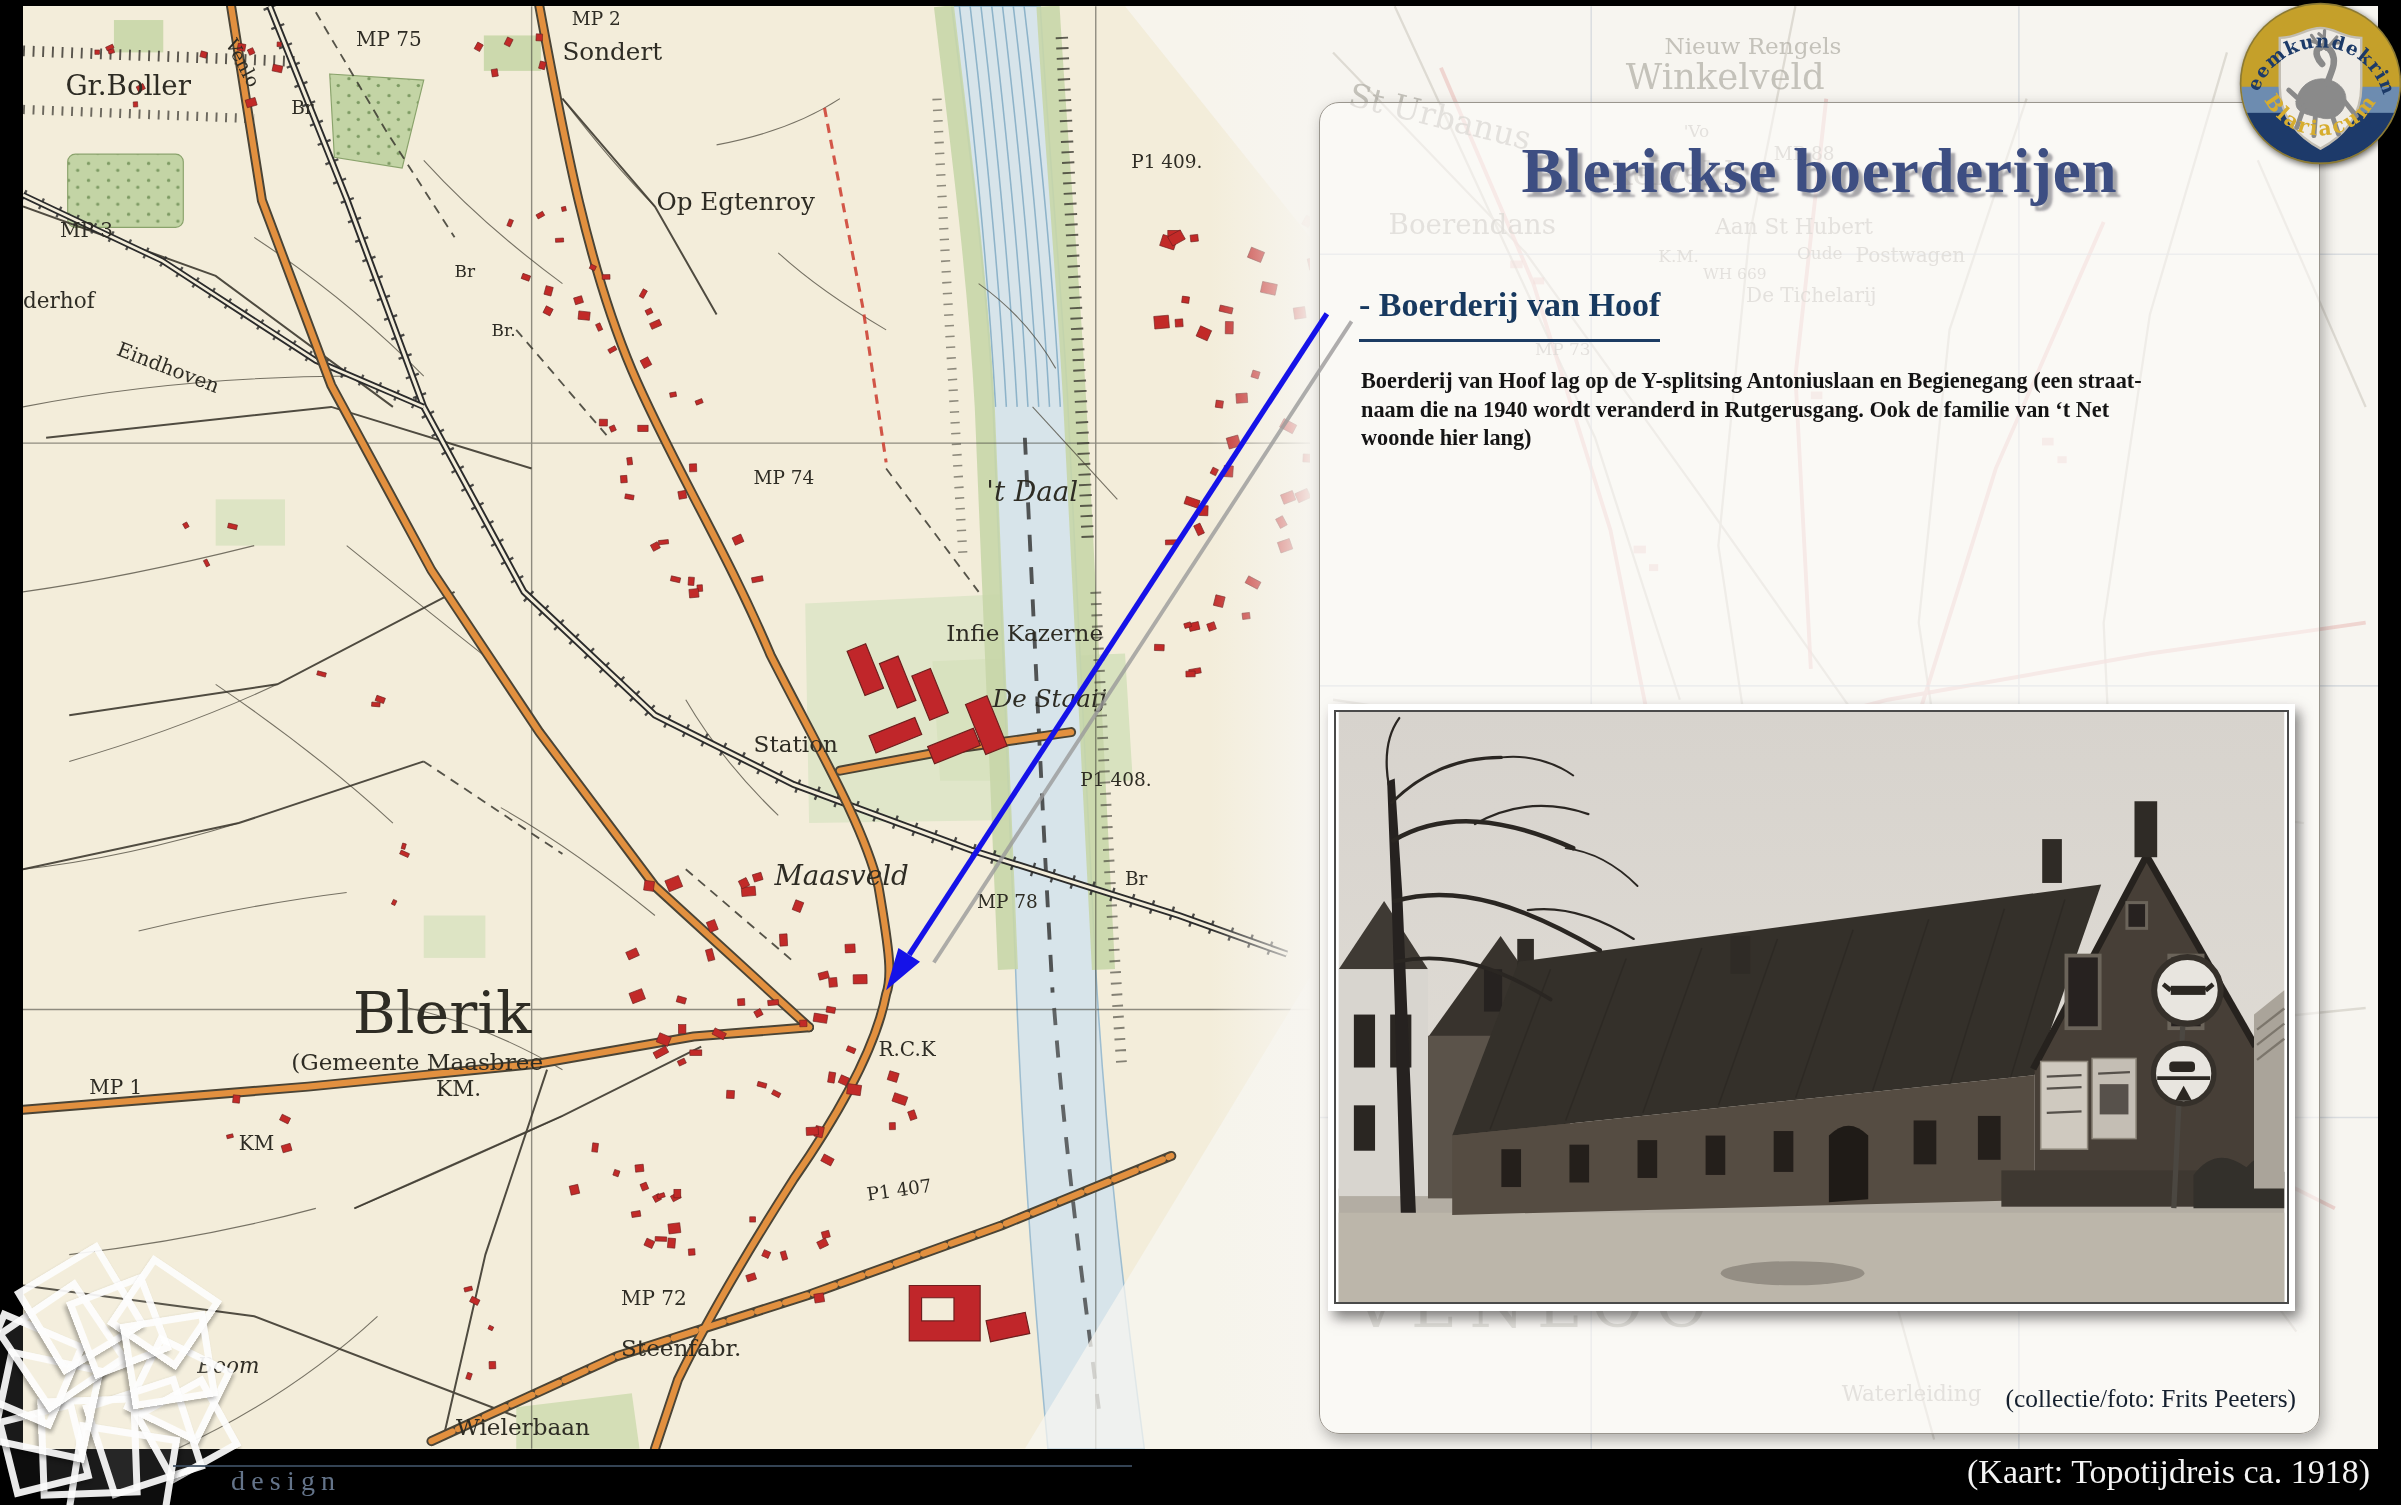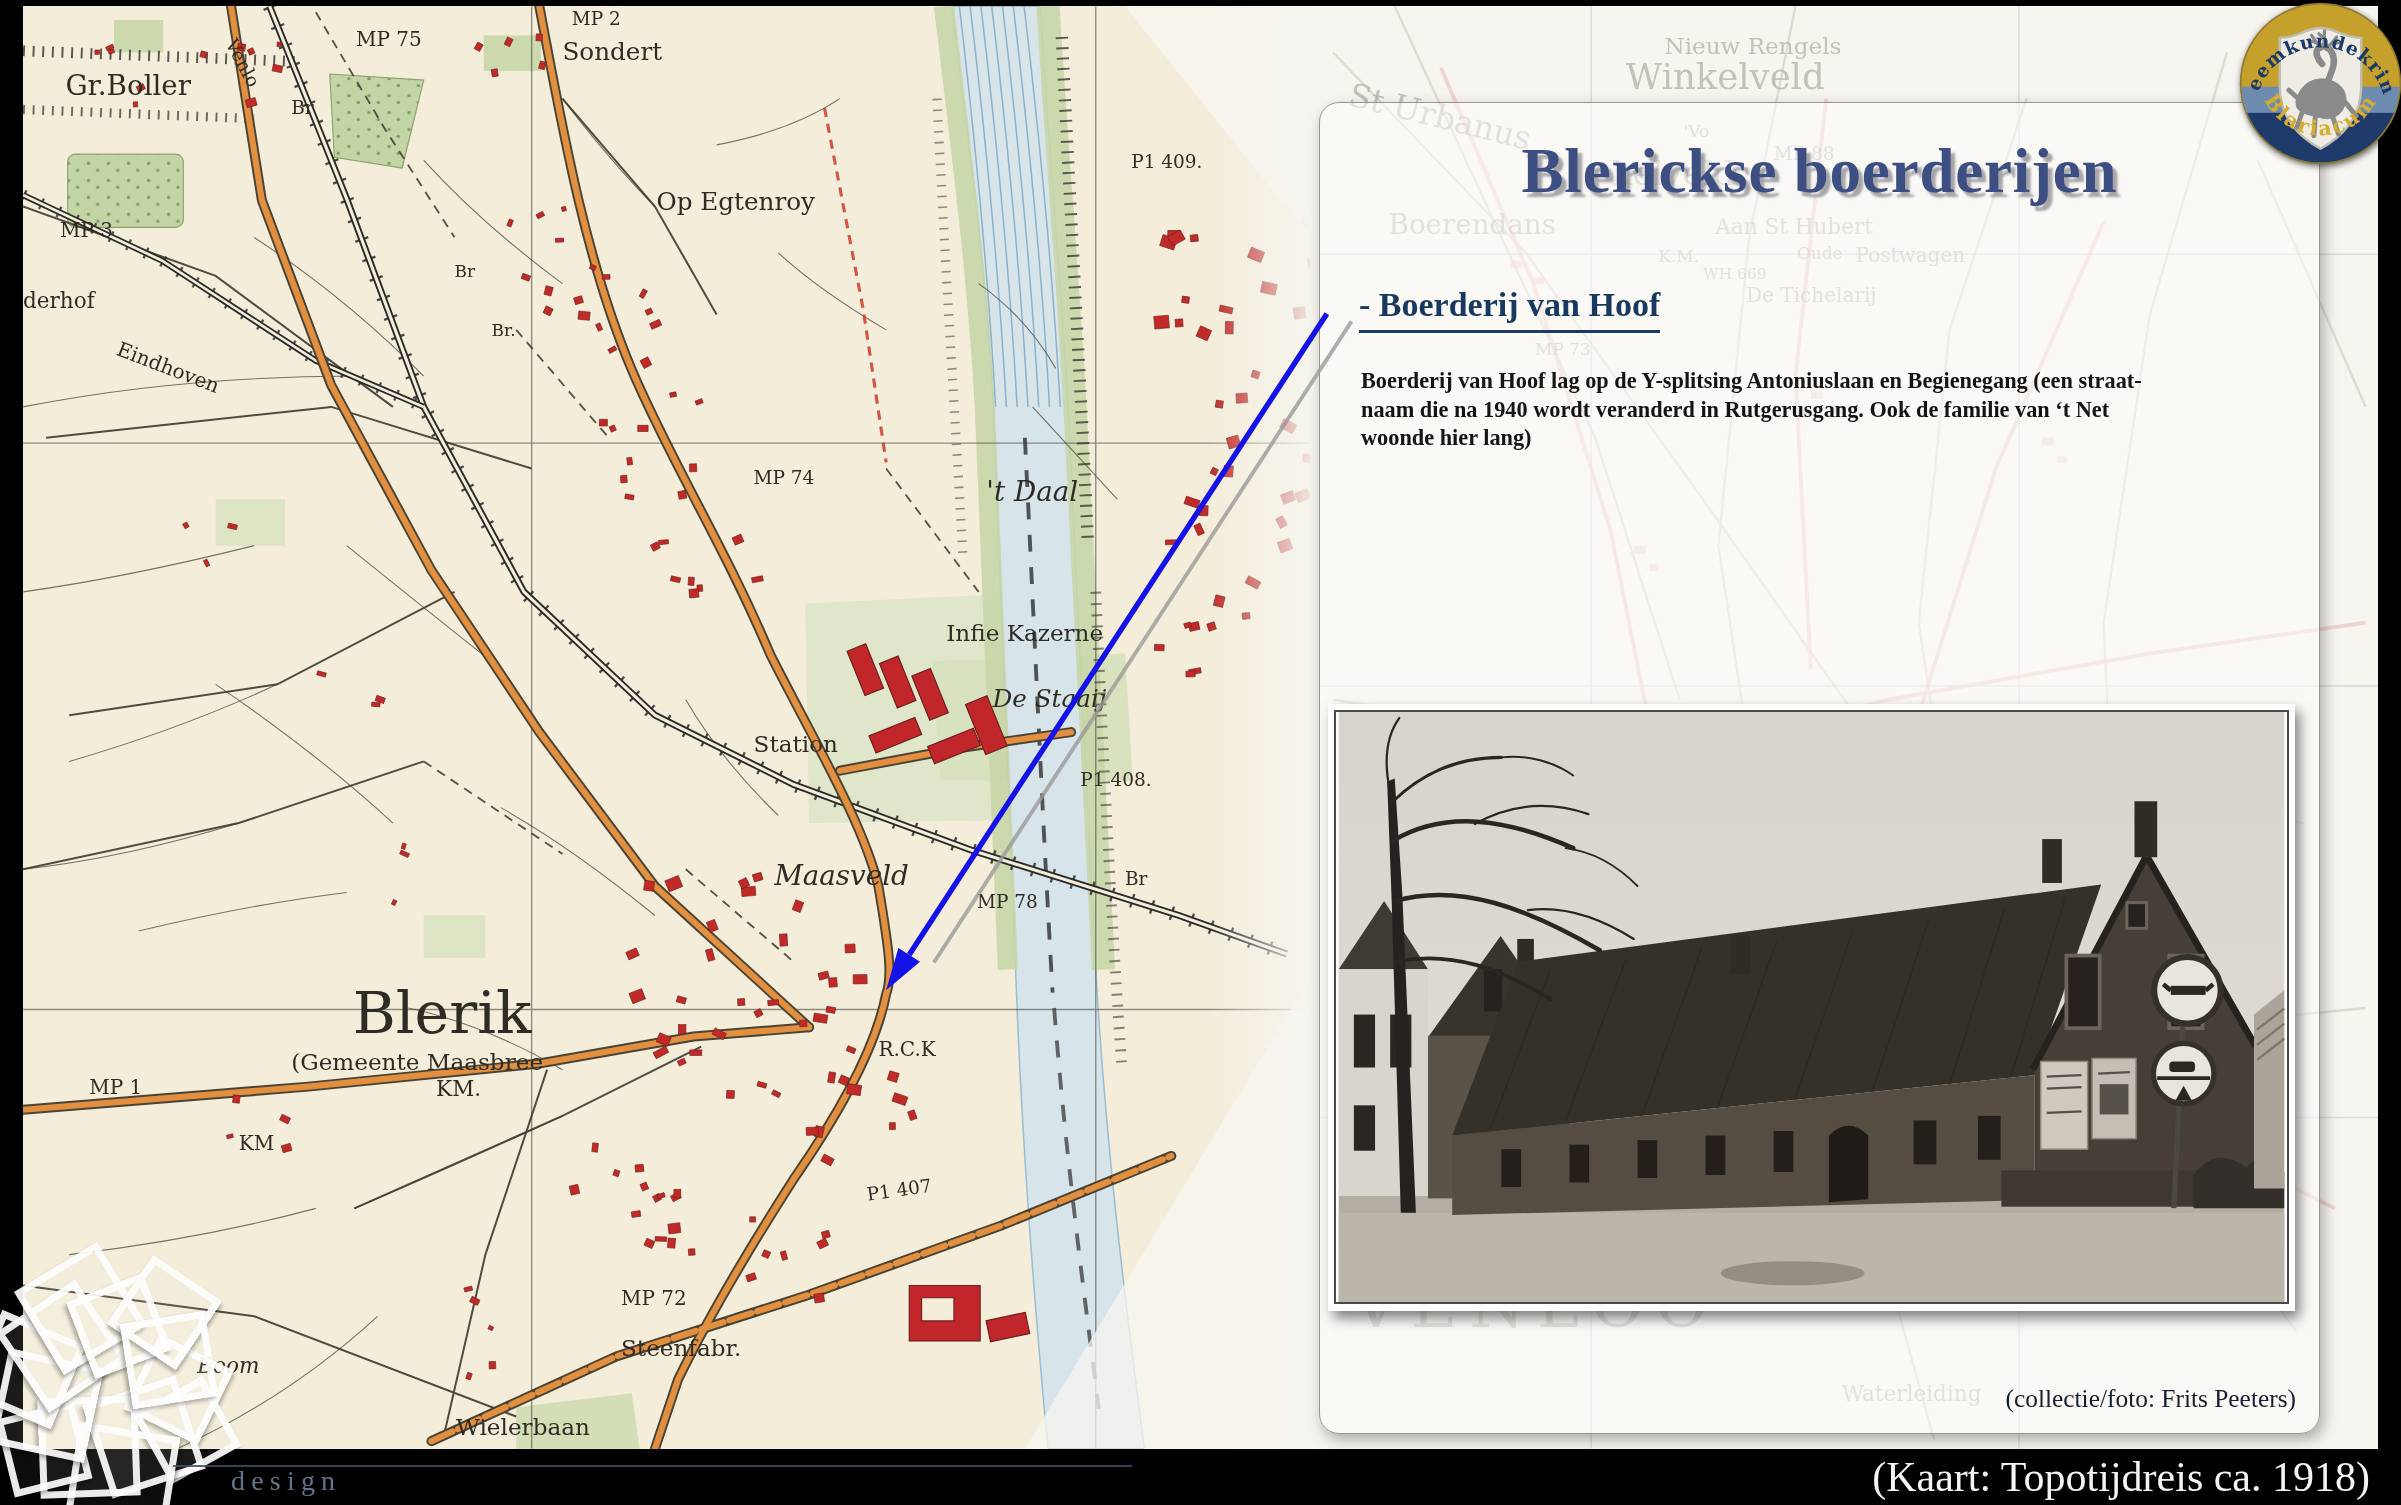--- a/index.html
+++ b/index.html
@@ -10,32 +10,32 @@
   .bright-map{left:0;top:0;}
   .arrow-overlay{pointer-events:none;z-index:40;}
   
   .panel{position:absolute;left:1296px;top:96px;width:999px;height:1330px;
          border:1.5px solid #9a968e;border-radius:20px;background:rgba(253,252,249,0.55);
          box-shadow:3.9px 5.4px 14px rgba(40,40,40,0.35);z-index:20;}
   .title{position:absolute;left:0;top:32px;width:100%;text-align:center;
          font-size:63px;font-weight:bold;color:#3d4e82;letter-spacing:0.8px;
          text-shadow:4.6px 4.6px 2.3px rgba(120,120,128,0.65);}
   .heading{position:absolute;left:39px;top:183px;font-size:34px;font-weight:bold;color:#17395f;
-           border-bottom:3.1px solid #1c3c63;padding-bottom:6px;display:inline-block;}
+           border-bottom:3.1px solid #1c3c63;padding-bottom:15px;display:inline-block;}
   .bodytext{position:absolute;left:41px;top:264px;width:848px;font-size:22.3px;line-height:28.5px;
             color:#141414;white-space:pre-line;font-weight:bold;font-family:"Liberation Serif",serif;}
   .photo{position:absolute;left:7.7px;top:601px;background:#fff;padding:6.2px;
          box-shadow:5.4px 7px 12.3px rgba(0,0,0,0.5);}
   .photo svg{display:block;border:2.3px solid #4a4a4a;}
   .photo-caption{position:absolute;right:23px;top:1281px;font-size:25.4px;font-weight:normal;color:#15202e;}
   
   .logo{position:absolute;left:2239px;top:1.5px;width:163px;height:163px;z-index:60;
         filter:drop-shadow(1.5px 2.3px 3.1px rgba(0,0,0,0.6));}
   
-  .map-credit{position:absolute;top:1453px;right:31px;font-size:42px;color:#f4f4f4;z-index:70;}
+  .map-credit{position:absolute;top:1453px;right:31px;font-size:34px;color:#f4f4f4;z-index:70;}
   
   .watermark{position:absolute;left:0;top:1225px;width:1156px;height:281px;z-index:50;pointer-events:none;}
   .wm-square{position:absolute;border:7.7px solid #fdfdfd;opacity:.92;
              box-shadow:2.3px 3.1px 4.6px rgba(0,0,0,0.35);background:rgba(255,255,255,0.06);}
   .wm-script{position:absolute;left:181px;top:112px;font-family:"DejaVu Serif",serif;
              font-style:italic;font-size:143px;color:#3c4f66;opacity:.95;}
   .wm-sub{position:absolute;left:231px;top:240px;font-size:28px;letter-spacing:6.2px;color:#64748a;
           font-family:"Liberation Serif",serif;}
   .wm-line{position:absolute;left:173px;top:240px;width:959px;height:2.3px;background:#3d4f63;opacity:.85;}
   text{font-family:"DejaVu Serif",serif;}

